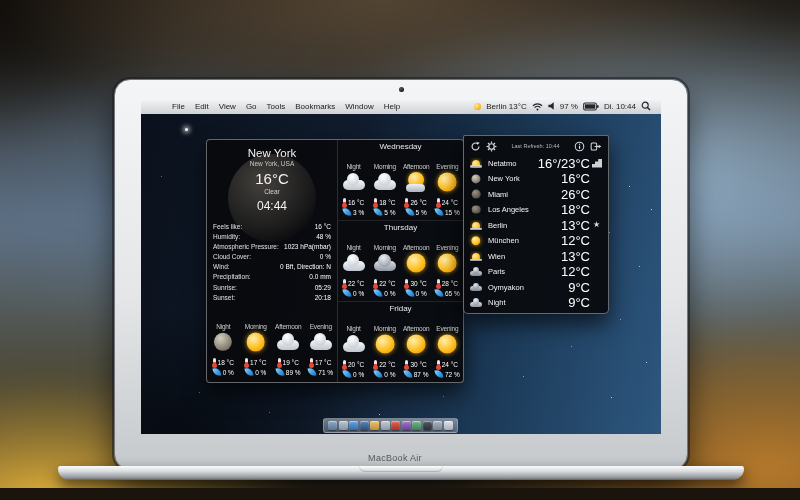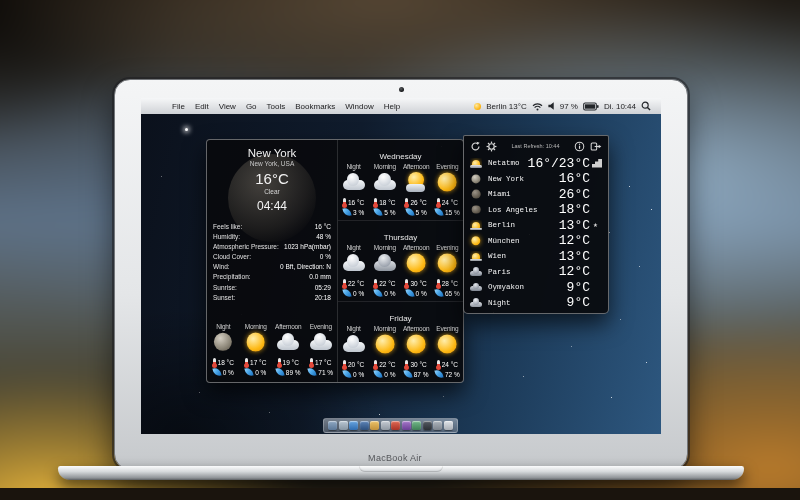--- a/index.html
+++ b/index.html
@@ -71,21 +71,21 @@
   .details{position:relative;z-index:1;margin-top:9px;padding:0 6px;}
   .detail-row{display:flex;justify-content:space-between;font-size:6.5px;line-height:10.1px;}
   .d-label{color:#e2e2e2;}
   .d-value{color:#fff;text-align:right;}
   .today{margin-top:auto;padding-bottom:5px;}
   .period-row{display:flex;}
   .period{flex:1;text-align:center;}
   .p-label{font-size:6.5px;color:#cfcfcf;letter-spacing:-.2px;}
   .p-icon{width:24px;height:20px;margin:2px auto 1px;display:block;}
   .p-temp,.p-pop{font-size:6.5px;color:#fff;display:flex;align-items:center;justify-content:center;gap:2px;height:10px;}
-  .day-section{flex:1;display:flex;flex-direction:column;justify-content:flex-end;padding:2px 0 3px;}
+  .day-section{flex:1;display:flex;flex-direction:column;justify-content:space-between;padding:2px 0 3px;}
   .day-section + .day-section{border-top:1px solid rgba(255,255,255,.1);}
   .day-title{text-align:center;font-size:8px;color:#e8e8e8;margin-bottom:2px;}
   
   .t-icon{position:relative;display:inline-block;width:3px;height:9px;border-radius:2px;
     background:linear-gradient(180deg,#e8e8e8 42%,#e2493a 42%);}
   .t-icon::after{content:"";position:absolute;left:-1px;bottom:-1px;width:5px;height:5px;border-radius:50%;background:#e2493a;}
   .r-icon{display:inline-block;width:8px;height:8px;transform:rotate(-8deg);
     background:linear-gradient(135deg,#9bd7ff 0%,#4aa6e8 45%,#1b6fbe 100%);border-radius:0 85% 0 85%;}
   
   .wicon{position:relative;display:inline-block;}
@@ -112,21 +112,21 @@
   .wicon-sunrise{overflow:hidden;}
   .wicon-sunrise::before{content:"";position:absolute;left:16%;top:22%;width:68%;height:84%;border-radius:50%;
     background:radial-gradient(circle at 36% 32%,#ffeeab,#fdb813 62%,#e08c07);box-shadow:0 0 4px rgba(253,184,19,.7);}
   .wicon-sunrise::after{content:"";position:absolute;left:2%;right:2%;bottom:0;height:26%;border-radius:4px;
     background:linear-gradient(#e6e8ea,#8a8f95);}
   
   .panel{left:322px;top:21px;width:144px;height:177px;border-radius:2px 2px 5px 5px;display:flex;flex-direction:column;}
   .panel-toolbar{display:flex;align-items:center;gap:5px;padding:3px 6px 2px;height:14px;}
   .panel-toolbar svg{display:block;}
   .refresh-lbl{flex:1;text-align:center;font-size:5.5px;color:#b8b8b8;}
-  .loc-list{flex:1;display:flex;flex-direction:column;justify-content:space-evenly;padding:0 6px 2px;font-family:Liberation Mono, monospace;}
+  .loc-list{flex:1;display:flex;flex-direction:column;justify-content:space-evenly;padding:0 6px 2px;}
   .loc{display:flex;align-items:center;height:15px;cursor:default;}
   .loc-icon{width:12px;height:10px;flex:0 0 12px;}
   .loc-name{font-size:7.5px;color:#f4f4f4;margin-left:6px;flex:1;white-space:nowrap;}
   .loc-temp{font-size:13px;color:#fff;text-align:right;}
   .loc-extra{width:10px;height:9px;margin-left:2px;position:relative;flex:0 0 10px;}
   .x-star::before{content:"\2605";position:absolute;left:1px;top:-1px;font-size:8px;color:#d8d8d8;}
   .x-signal{background:#d0d0d0;clip-path:polygon(0 62%,30% 62%,30% 34%,62% 34%,62% 6%,100% 6%,100% 100%,0 100%);}
   .tb-btn{cursor:default;}
   
   .dock{position:absolute;left:182px;bottom:1px;width:133px;height:13px;border-radius:3px;

